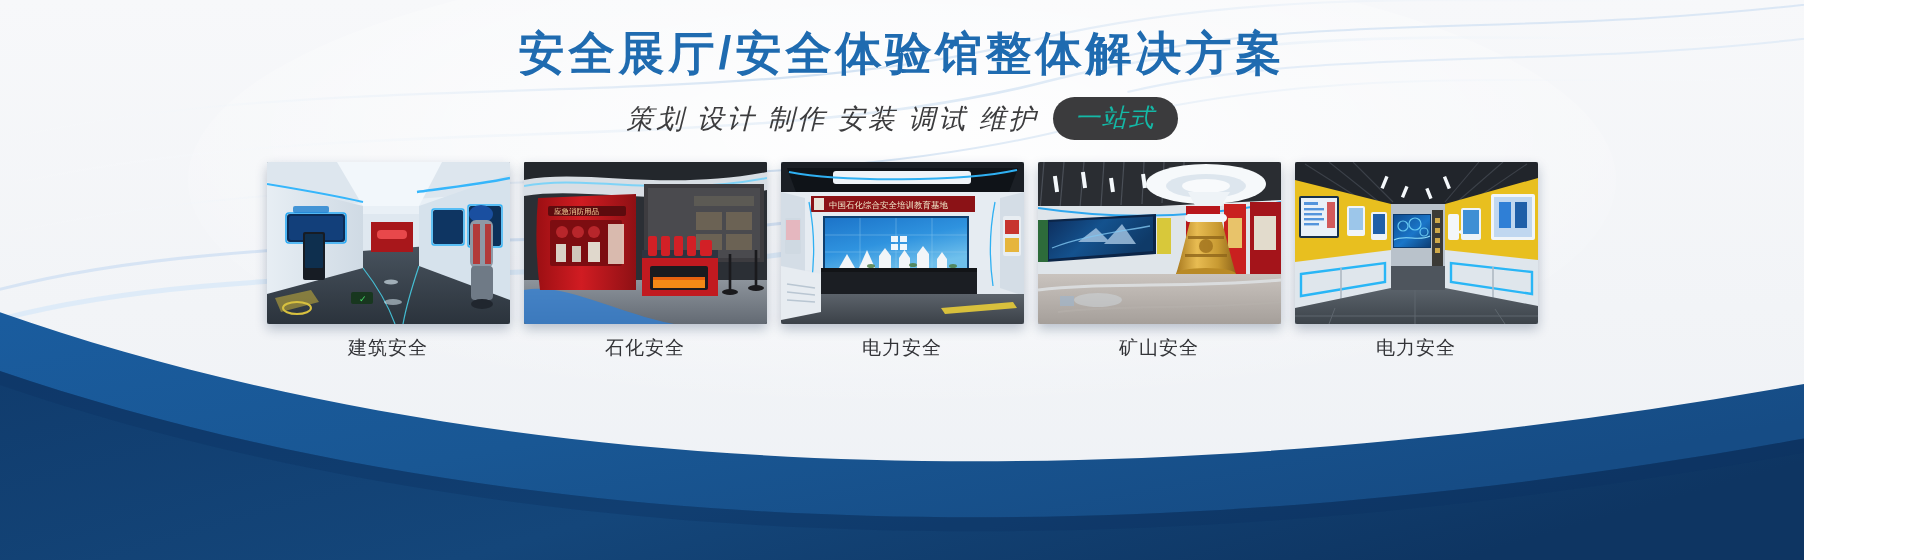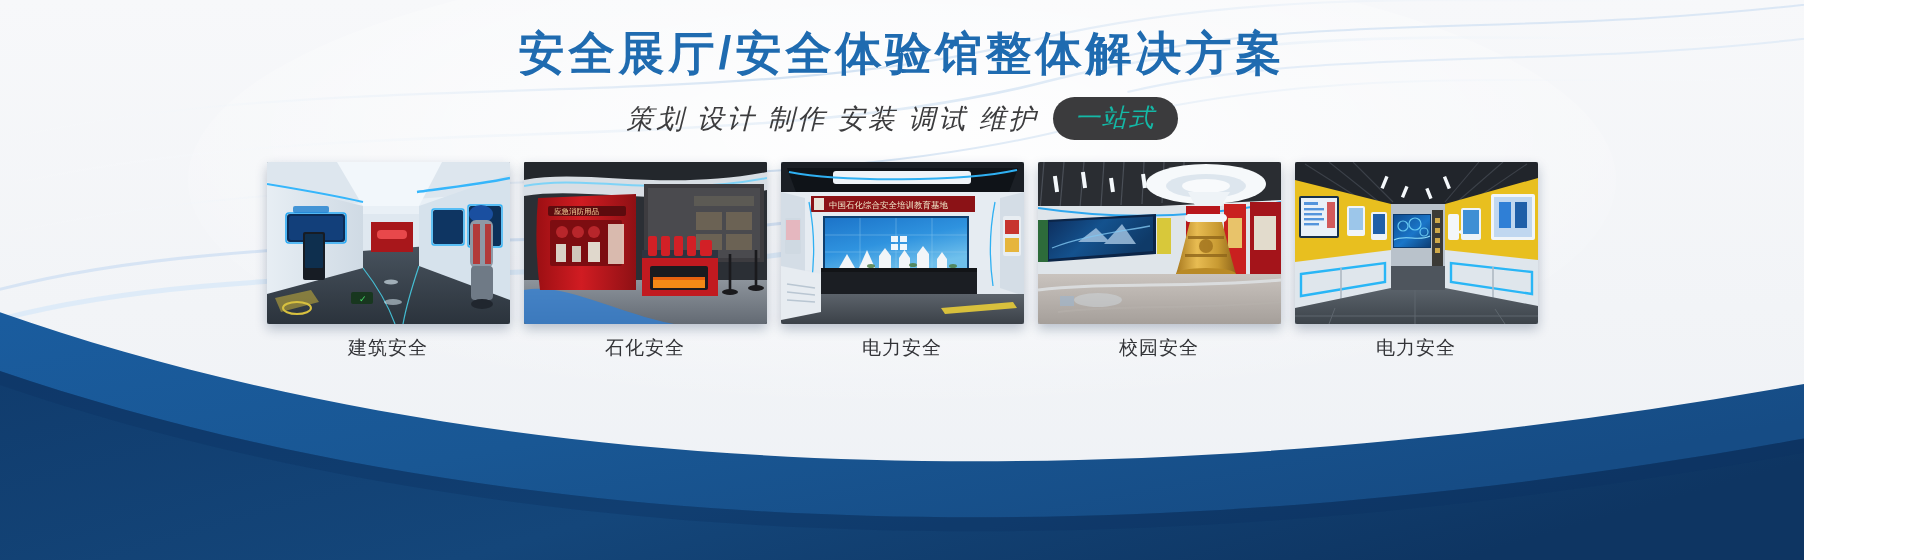--- a/index.html
+++ b/index.html
@@ -500,21 +500,21 @@
               <ellipse cx="168" cy="131" rx="52" ry="10" fill="none" stroke="#59c2f5" stroke-width="1.6" opacity="0.85"></ellipse>
             </g>
 
             <rect x="0" y="112" width="243" height="50" fill="url(#c4floor)"></rect>
             <path d="M 0 128 C 60 120, 150 126, 243 118" stroke="#e4e9ee" stroke-width="3" fill="none" opacity="0.7"></path>
             <path d="M 20 150 C 80 142, 160 148, 243 140" stroke="#b6b0ab" stroke-width="2" fill="none" opacity="0.6"></path>
             <ellipse cx="60" cy="138" rx="24" ry="7" fill="#cfd7de" opacity="0.5"></ellipse>
             <rect x="22" y="134" width="14" height="10" fill="#9db6cf" opacity="0.6"></rect>
           </svg>
         </div>
-        <div class="thumb-caption">校园安全</div>
+        <div class="thumb-caption">矿山安全</div>
       </div>
 
       <div class="thumb-cell">
         <div class="thumb-frame">
           <svg viewBox="0 0 243 162" preserveAspectRatio="none">
             <defs>
               <linearGradient id="c5floor" x1="0" y1="0" x2="0" y2="1">
                 <stop offset="0%" stop-color="#5b636b"></stop>
                 <stop offset="100%" stop-color="#3c434a"></stop>
               </linearGradient>

